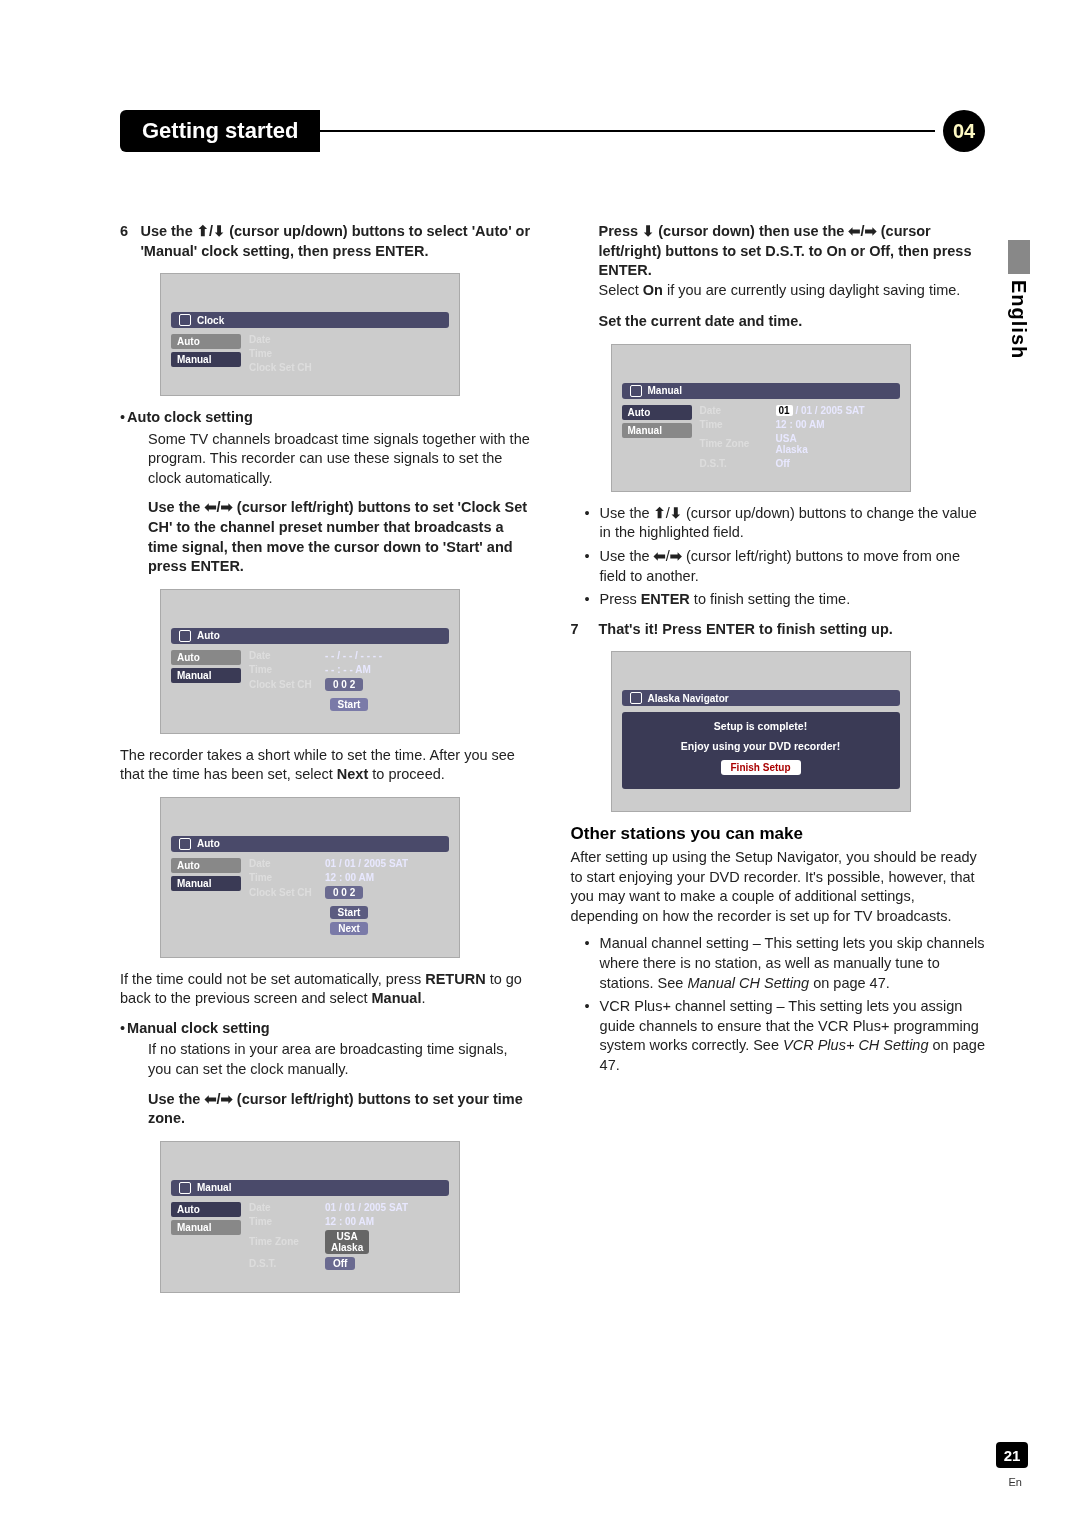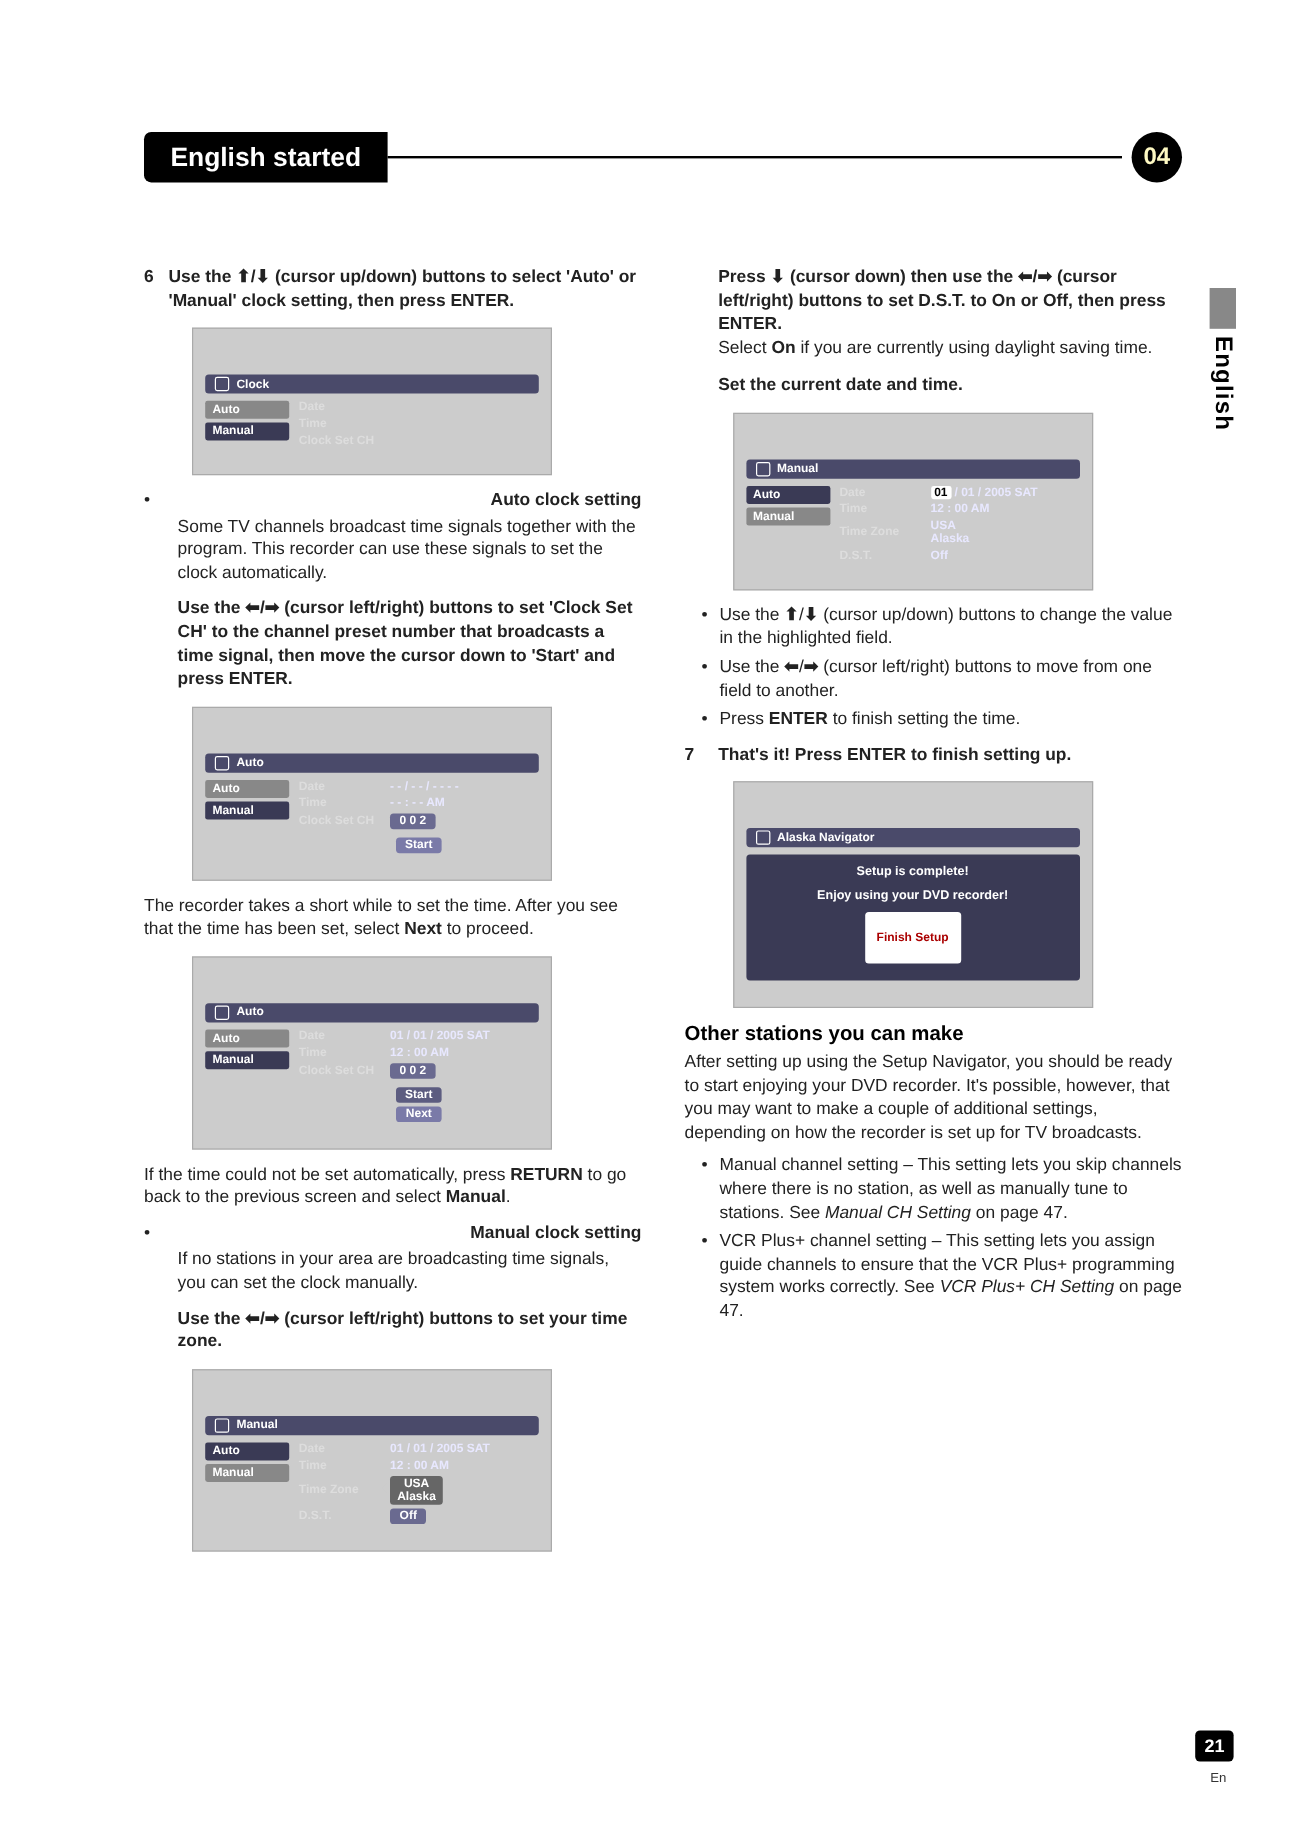--- a/index.html
+++ b/index.html
@@ -39,21 +39,21 @@
 
   
   .columns { display: flex; gap: 36px; }
   .col { flex: 1; min-width: 0; }
 
   .body-text { font-size: 14.5px; line-height: 1.35; color: #222; }
   .bold { font-weight: bold; }
   .step-row { display: flex; gap: 10px; margin-bottom: 4px; }
   .step-num { font-weight: bold; width: 18px; }
 
-  .bullet-row { display: flex; gap: 14px; margin: 6px 0 2px 0; justify-content: space-between; }
+  .bullet-row { display: flex; gap: 2px; margin: 6px 0 2px 0; }
   .bullet-sub { display: flex; gap: 10px; margin: 4px 0 2px 14px; }
   .dot::before { content: "•"; }
   .indent { margin-left: 28px; }
 
   .arrow { font-family: Arial; font-weight: bold; }
 
   
   .osd {
     width: 300px; margin: 12px 0 12px 40px;
     border: 1px solid #aaa; background: #ccc;
@@ -101,21 +101,21 @@
   .sect-head { font-weight:bold; font-size:17px; margin: 10px 0 4px 0; }
 
   .ital { font-style: italic; }
 </style>
 </head>
 <body>
 
 <div class="page">
 
   <div class="header-row">
-    <div class="chapter-banner">English started</div>
+    <div class="chapter-banner">Getting started</div>
     <div class="rule"></div>
     <div class="chapter-badge">04</div>
   </div>
 
   <div class="side-tab">
     <div class="bar"></div>
     <div class="lang">English</div>
   </div>
 
   <div class="columns">
@@ -366,21 +366,21 @@
       </div>
 
       <div class="osd">
         <div class="title-bar">
             <span class="ticon"></span>
             <span>Alaska Navigator</span>
           </div>
         <div class="osd-center" style="background:#3a3a55;border-radius:3px;padding:8px 8px 14px 8px">
           <div class="subtitle">Setup is complete!</div>
           <div class="subtitle">Enjoy using your DVD recorder!</div>
-          <div style="background:#fff;color:#a00;font-weight:bold;padding:16px 10px;border-radius:3px;font-size:10px">Finish Setup</div>
+          <div style="background:#fff;color:#a00;font-weight:bold;padding:2px 10px;border-radius:3px;font-size:10px">Finish Setup</div>
         </div>
       </div>
 
       <div class="sect-head">Other stations you can make</div>
       <div class="body-text">After setting up using the Setup Navigator, you should be ready to start enjoying your DVD recorder. It's possible, however, that you may want to make a couple of additional settings, depending on how the recorder is set up for TV broadcasts.</div>
 
       <div class="bullet-sub body-text" style="margin-top:8px">
         <span class="dot"></span>
         <span>
           <span>Manual channel setting – This setting lets you skip channels where there is no station, as well as manually tune to stations. See </span><span class="ital">Manual CH Setting</span><span> on page 47.</span>

